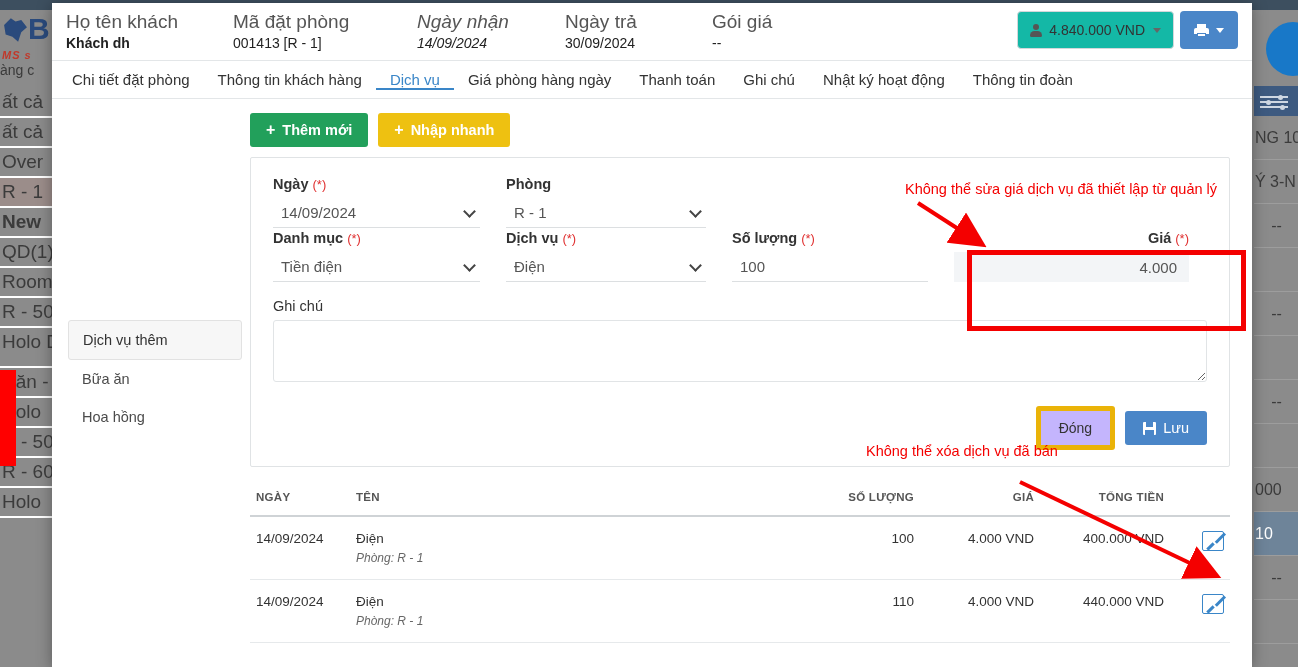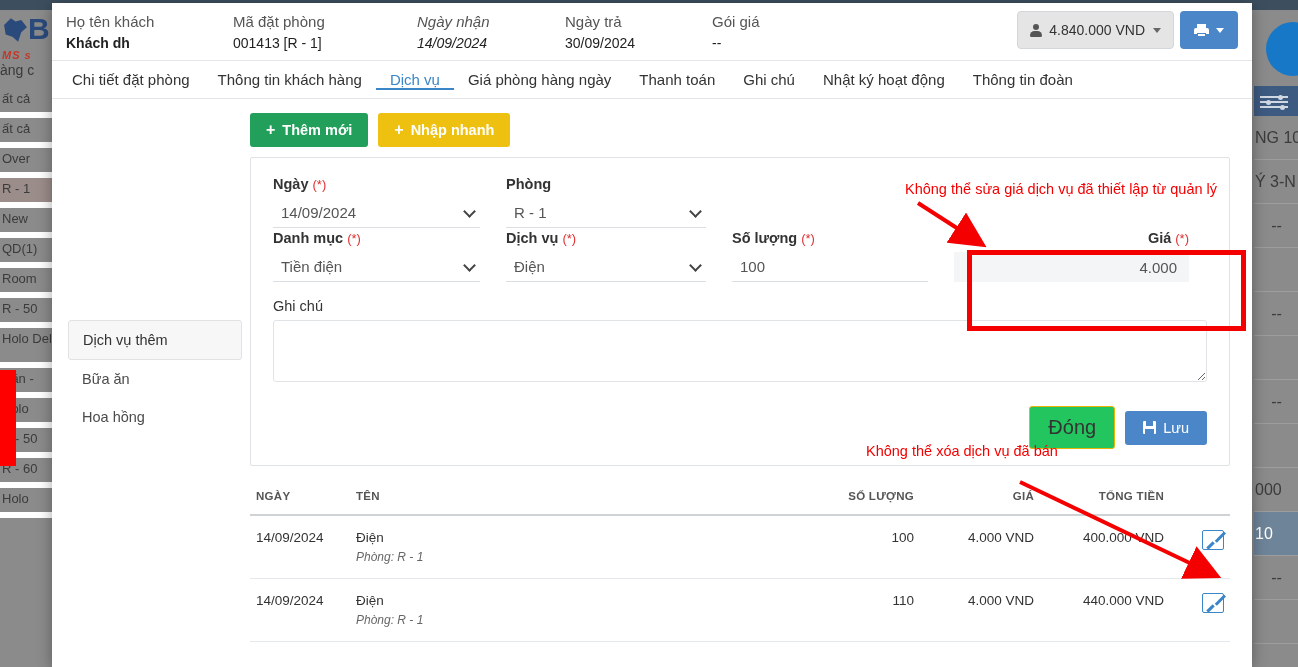--- a/index.html
+++ b/index.html
@@ -30,21 +30,21 @@
   }
   .bg-logo .sub {
     position:absolute; left:0px; top:30px; font-size:11px; font-weight:bold;
     color:#c0392b; letter-spacing:1px;
   }
 
   .bg-leftlabel { position:absolute; left:0; top:62px; font-size:14px; color:#3a3a3a; }
 
   .bg-left-table { position:absolute; left:0; top:88px; width:93px; }
   .bg-left-table .r {
-    border-bottom:6px solid #ffffff; font-size:13px; color:#3b3b3b;
+    border-bottom:2px solid #ffffff; font-size:19px; color:#3b3b3b;
     padding:3px 2px; white-space:nowrap; overflow:hidden;
   }
   .bg-left-table .r.hl { background:#9b8d8a; }
 
   .bg-right { position:absolute; left:1254px; top:10px; width:44px; bottom:0; }
   .bg-right .circle {
     position:absolute; left:12px; top:12px; width:54px; height:54px;
     border-radius:50%; background:#1878c8;
   }
   .bg-right .filterbar {
@@ -71,32 +71,32 @@
     background:#ffffff;
     box-shadow: 0 2px 14px rgba(0,0,0,.35);
   }
 
   
   .m-header {
     position:relative; height:58px; border-bottom:1px solid #e3e6e8; padding:6px 14px 0 14px;
     display:flex; align-items:flex-start;
   }
   .hcol { padding-top:3px; }
-  .hcol .lbl { font-size:15px; color:#555; line-height:20px; }
+  .hcol .lbl { font-size:19px; color:#555; line-height:20px; }
   .hcol .val { font-size:14px; color:#222; font-weight:bold; line-height:22px; }
   .hcol .val.norm { font-weight:normal; }
   .hcol.c1 { width:167px; }
   .hcol.c2 { width:184px; }
   .hcol.c3 { width:148px;font-style:italic; }
   .hcol.c4 { width:147px; }
   .hcol.c5 { width:150px; }
 
   .h-actions { position:absolute; right:14px; top:8px; display:flex; gap:6px; }
   .money-btn {
-    height:38px; border:1px solid #d3d7da; border-radius:4px; background:#e5e5e5;
+    height:38px; border:1px solid #d3d7da; border-radius:4px; background:#14b8a6;
     display:flex; align-items:center; gap:8px; padding:0 12px; font-size:14px; color:#333;
     cursor:pointer;
   }
   .money-btn .person {
     width:11px; height:13px; position:relative; display:inline-block;
   }
   .money-btn .person::before{
     content:""; position:absolute; left:3px; top:0; width:6px; height:6px; border-radius:50%; background:#555;
   }
   .money-btn .person::after{
@@ -183,22 +183,22 @@
   .row2 { margin-top:2px; }
 
   .notefield { margin-top:16px; }
   .ta {
     width:100%; height:62px; border:1px solid #e1e4e6; border-radius:3px;
     resize:vertical; outline:none; font-family:"Liberation Sans", sans-serif; font-size:14px;
   }
 
   .footer-row { display:flex; justify-content:flex-end; align-items:center; gap:10px; margin-top:20px; }
   .btn-light {
-    background:#22c55e; border:1px solid #eab308; border-radius:3px; padding:9px 18px;
-    font-size:20px; color:#333; cursor:pointer;
+    background:#c4b5fd; border:5px solid #eab308; border-radius:3px; padding:9px 18px;
+    font-size:14px; color:#333; cursor:pointer;
   }
   .btn-save {
     background:#4a86c8; border:none; border-radius:3px; padding:9px 18px;
     font-size:14.5px; color:#fff; cursor:pointer; display:flex; align-items:center; gap:7px;
   }
   .disk { width:13px; height:13px; background:#fff; position:relative; border-radius:1px; }
   .disk::before{ content:""; position:absolute; left:3px; top:0; width:7px; height:5px; background:#4a86c8; }
   .disk::after{ content:""; position:absolute; left:2px; bottom:0; width:9px; height:5px; background:#4a86c8; }
 
   
@@ -253,21 +253,21 @@
       <div class="sub">MS s</div>
     </div>
 
     <div class="bg-leftlabel">àng c</div>
 
     <div class="bg-left-table" id="bgleft">
         <div class="r" style="height: 30px;">ất cả</div>
         <div class="r" style="height: 30px;">ất cả</div>
         <div class="r" style="height: 30px;">Over</div>
         <div class="r hl" style="height: 30px;">R - 1</div>
-        <div class="r" style="height: 30px;">New </div>
+        <div class="r" style="height: 30px; font-weight: bold;">New </div>
         <div class="r" style="height: 30px;">QD(1)</div>
         <div class="r" style="height: 30px;">Room</div>
         <div class="r" style="height: 30px;">R - 50</div>
         <div class="r" style="height: 40px;">Holo Delux</div>
         <div class="r" style="height: 30px;">Căn -</div>
         <div class="r" style="height: 30px;">Holo</div>
         <div class="r" style="height: 30px;">R - 50</div>
         <div class="r" style="height: 30px;">R - 60</div>
         <div class="r" style="height: 30px;">Holo</div>
       </div>

